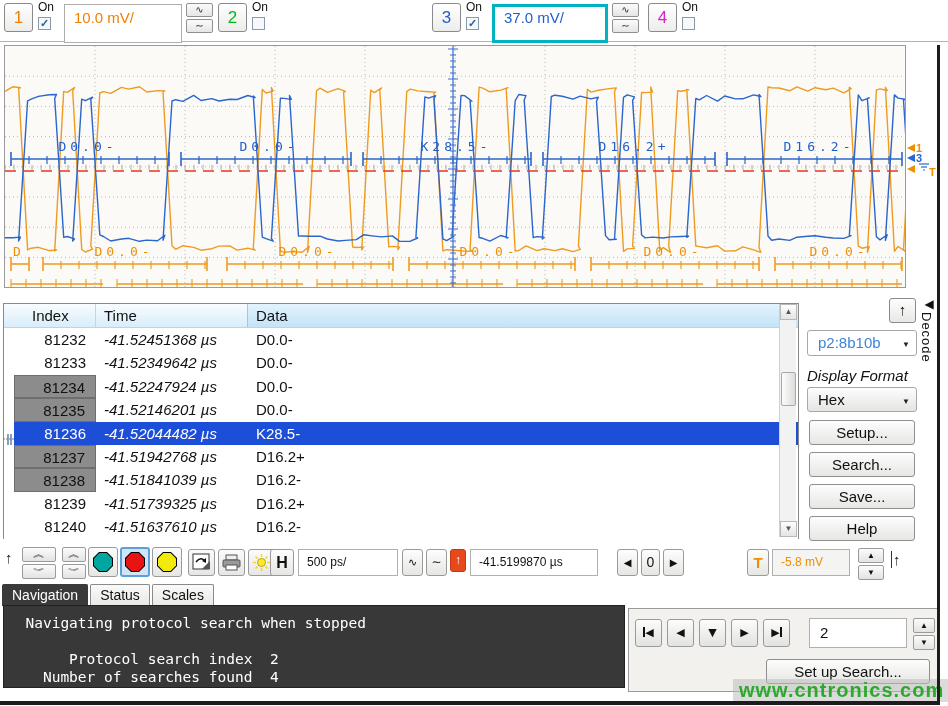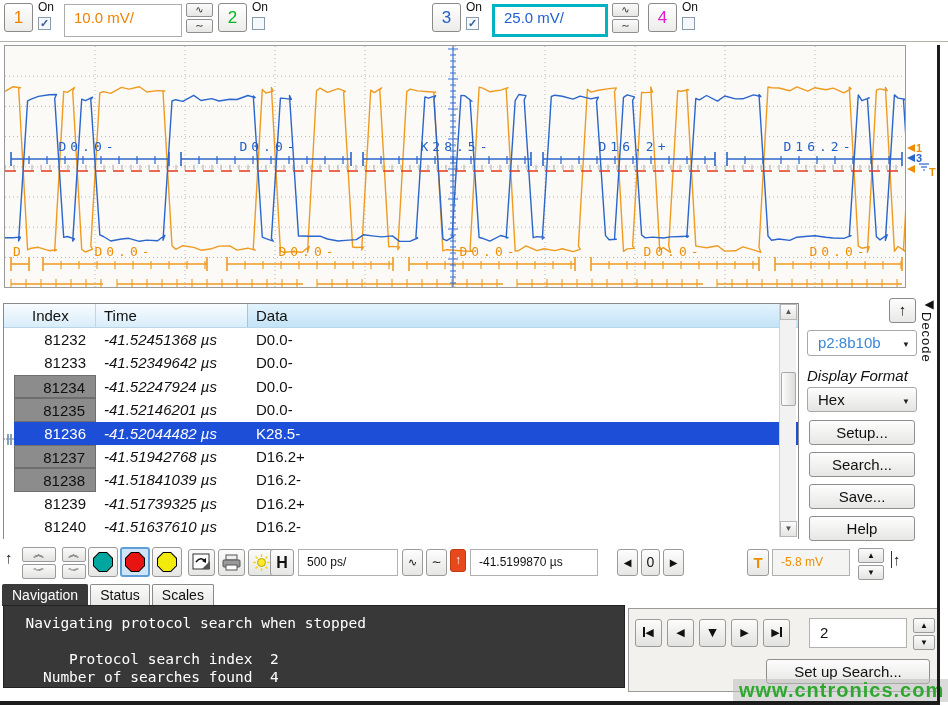--- a/index.html
+++ b/index.html
@@ -7,21 +7,21 @@
   body { font-family:"Liberation Sans", sans-serif; background:#ffffff; position:relative; font-size:14px; color:#111; }
   .abs { position:absolute; }
 
   
   #topbar { left:0; top:0; width:948px; height:42px; background:#ffffff; border-bottom:1px solid #b5b2ad; }
   .chbtn { position:absolute; top:3px; width:29px; height:29px; border:1px solid #8a8a8a; border-radius:3px;
            background:linear-gradient(#ffffff,#ececea); font-size:17px; text-align:center; line-height:27px; cursor:pointer; }
   .onlab { position:absolute; top:0px; font-size:12px; color:#111; }
   .cbox  { position:absolute; top:17px; width:13px; height:13px; border:1px solid #8a9aaa; background:#f6f9fc;
            font-size:11px; line-height:11px; text-align:center; color:#31629c; font-weight:bold; cursor:pointer; }
-  .vfield { position:absolute; top:4px; height:33px; border:1px solid #adadad; background:#fff; font-size:15px;
+  .vfield { position:absolute; top:4px; height:39px; border:1px solid #adadad; background:#fff; font-size:15px;
             line-height:26px; padding-left:9px; }
   .vfield.hl { border:3px solid #00b3c3; line-height:22px; }
   .wavestack { position:absolute; top:3px; width:27px; height:30px; }
   .wavebtn { width:27px; height:14px; border:1px solid #909090; border-radius:2px; background:linear-gradient(#fbfbfb,#e6e6e4);
              font-size:10px; line-height:12px; text-align:center; color:#222; cursor:pointer; }
   .wavebtn + .wavebtn { margin-top:2px; }
 
   
   #plot { left:4px; top:45px; width:902px; height:243px; background:#fbfaf7; border:1px solid #9a9a9a; }
   #plot svg { display:block; }
@@ -131,21 +131,21 @@
     <div class="wavebtn">∼</div>
   </div>
 
   <div class="chbtn" style="left:218px;color:#00b91e">2</div>
   <div class="onlab" style="left:252px">On</div>
   <div class="cbox" style="left:252px"></div>
 
   <div class="chbtn" style="left:432px;color:#1f5fd0">3</div>
   <div class="onlab" style="left:466px">On</div>
   <div class="cbox" style="left:466px">✓</div>
-  <div class="vfield hl" style="left:492px;width:116px;color:#1f5fd0">25.0 mV/</div>
+  <div class="vfield hl" style="left:492px;width:116px;color:#1f5fd0">37.0 mV/</div>
   <div class="wavestack" style="left:612px">
     <div class="wavebtn">∿</div>
     <div class="wavebtn">∼</div>
   </div>
 
   <div class="chbtn" style="left:648px;color:#de1ecb">4</div>
   <div class="onlab" style="left:682px">On</div>
   <div class="cbox" style="left:682px"></div>
 </div>
 

